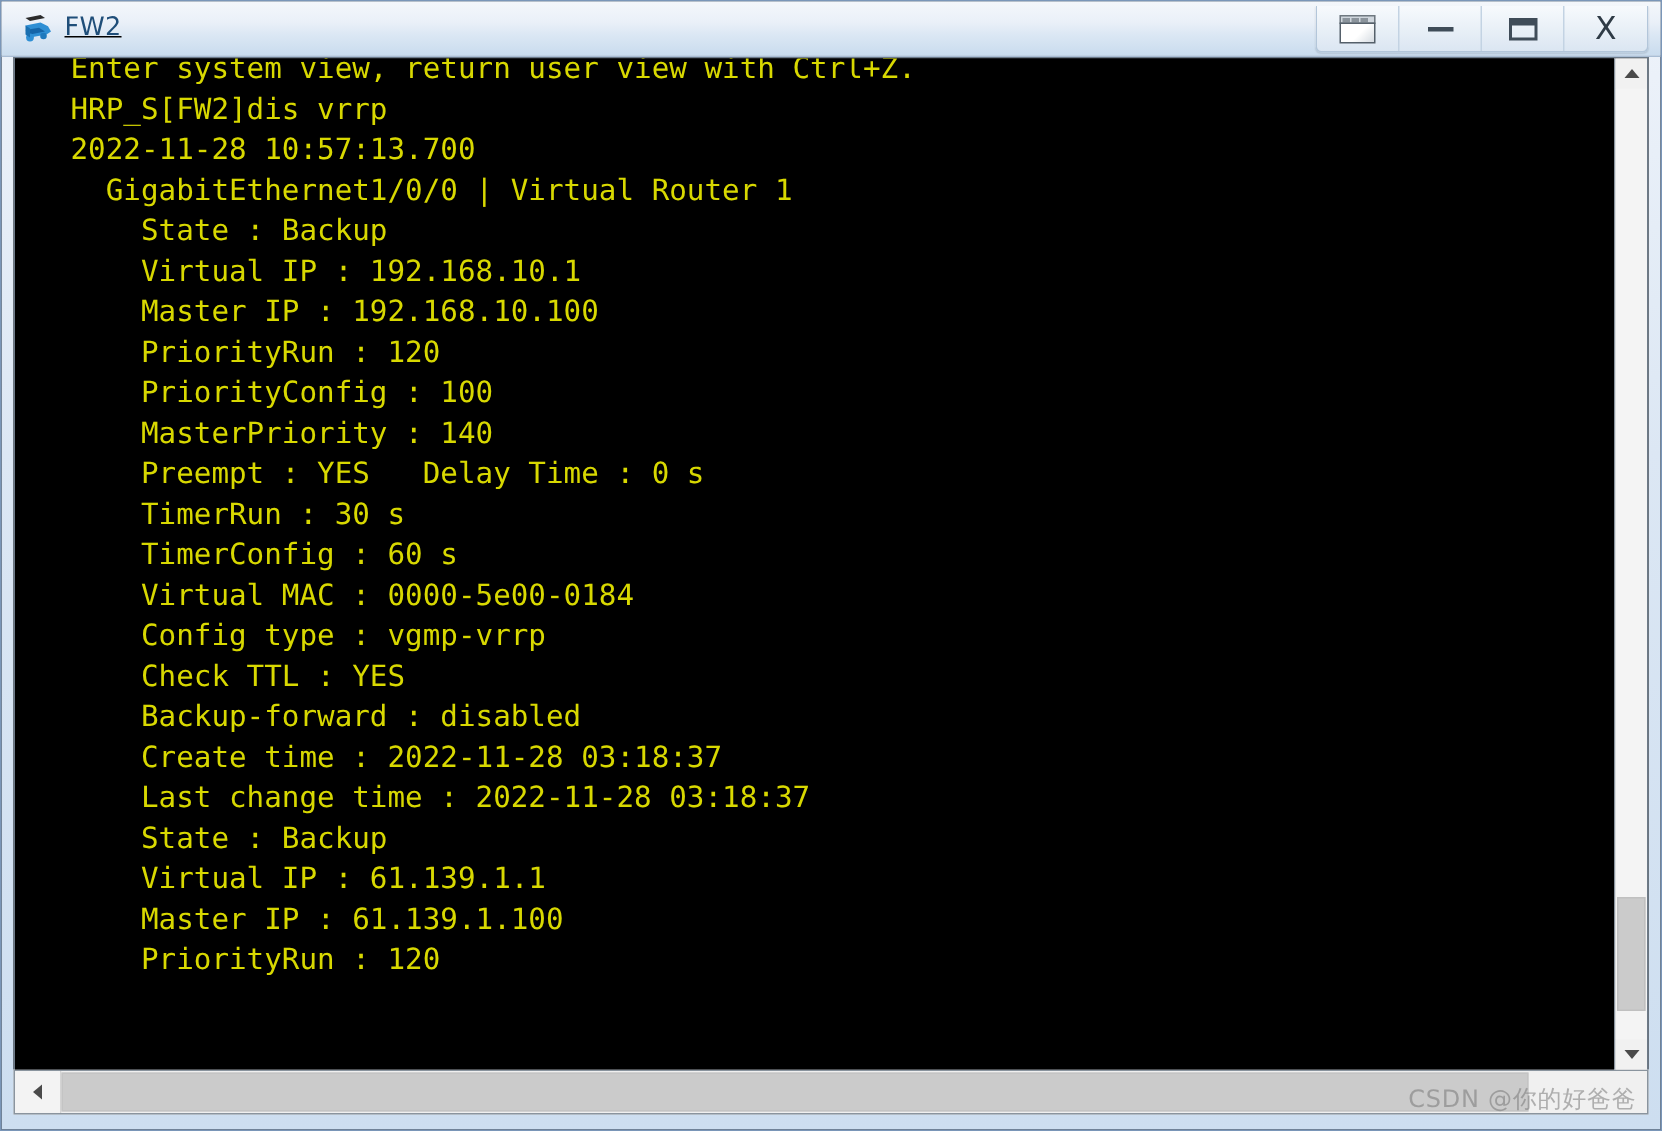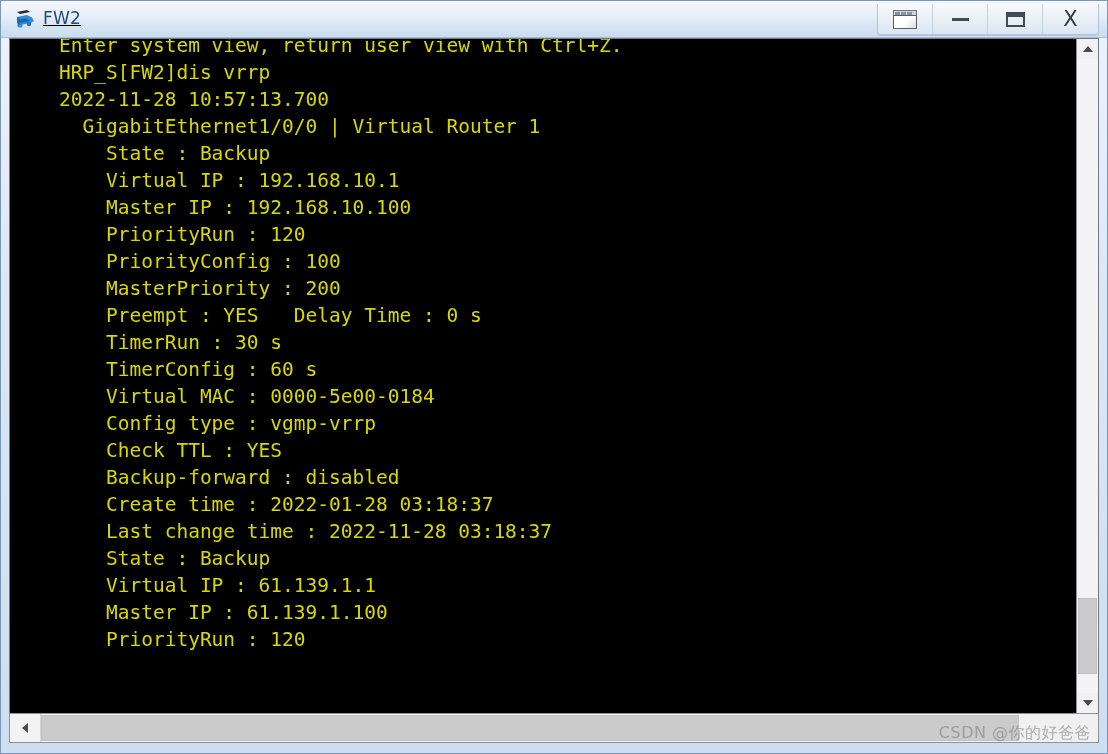--- a/index.html
+++ b/index.html
@@ -142,21 +142,21 @@
 
   .terminal {
     flex: 1 1 auto;
     background: #000000;
     overflow: hidden;
     position: relative;
     padding: 0;
   }
   .term-inner {
     position: absolute;
-    left: 16px;
+    left: 4px;
     top: -7px;            
     width: 100%;
     padding-left: 31px;
   }
   .line {
     font-family: "DejaVu Sans Mono", monospace;
     font-size: 19.5px;
     line-height: 27px;
     color: #d8d800;
     white-space: pre;
@@ -309,29 +309,29 @@
         <div class="term-inner" id="term-inner" style="color: rgb(216, 216, 0);">
             <div class="line">Enter system view, return user view with Ctrl+Z.</div>
             <div class="line">HRP_S[FW2]dis vrrp</div>
             <div class="line">2022-11-28 10:57:13.700</div>
             <div class="line">  GigabitEthernet1/0/0 | Virtual Router 1</div>
             <div class="line">    State : Backup</div>
             <div class="line">    Virtual IP : 192.168.10.1</div>
             <div class="line">    Master IP : 192.168.10.100</div>
             <div class="line">    PriorityRun : 120</div>
             <div class="line">    PriorityConfig : 100</div>
-            <div class="line">    MasterPriority : 200</div>
+            <div class="line">    MasterPriority : 140</div>
             <div class="line">    Preempt : YES   Delay Time : 0 s</div>
             <div class="line">    TimerRun : 30 s</div>
             <div class="line">    TimerConfig : 60 s</div>
             <div class="line">    Virtual MAC : 0000-5e00-0184</div>
             <div class="line">    Config type : vgmp-vrrp</div>
             <div class="line">    Check TTL : YES</div>
             <div class="line">    Backup-forward : disabled</div>
-            <div class="line">    Create time : 2022-01-28 03:18:37</div>
+            <div class="line">    Create time : 2022-11-28 03:18:37</div>
             <div class="line">    Last change time : 2022-11-28 03:18:37</div>
             <div class="line"></div>
             <div class="line">    State : Backup</div>
             <div class="line">    Virtual IP : 61.139.1.1</div>
             <div class="line">    Master IP : 61.139.1.100</div>
             <div class="line">    PriorityRun : 120</div>
           </div>
       </div>
 
       <div class="vscroll">

